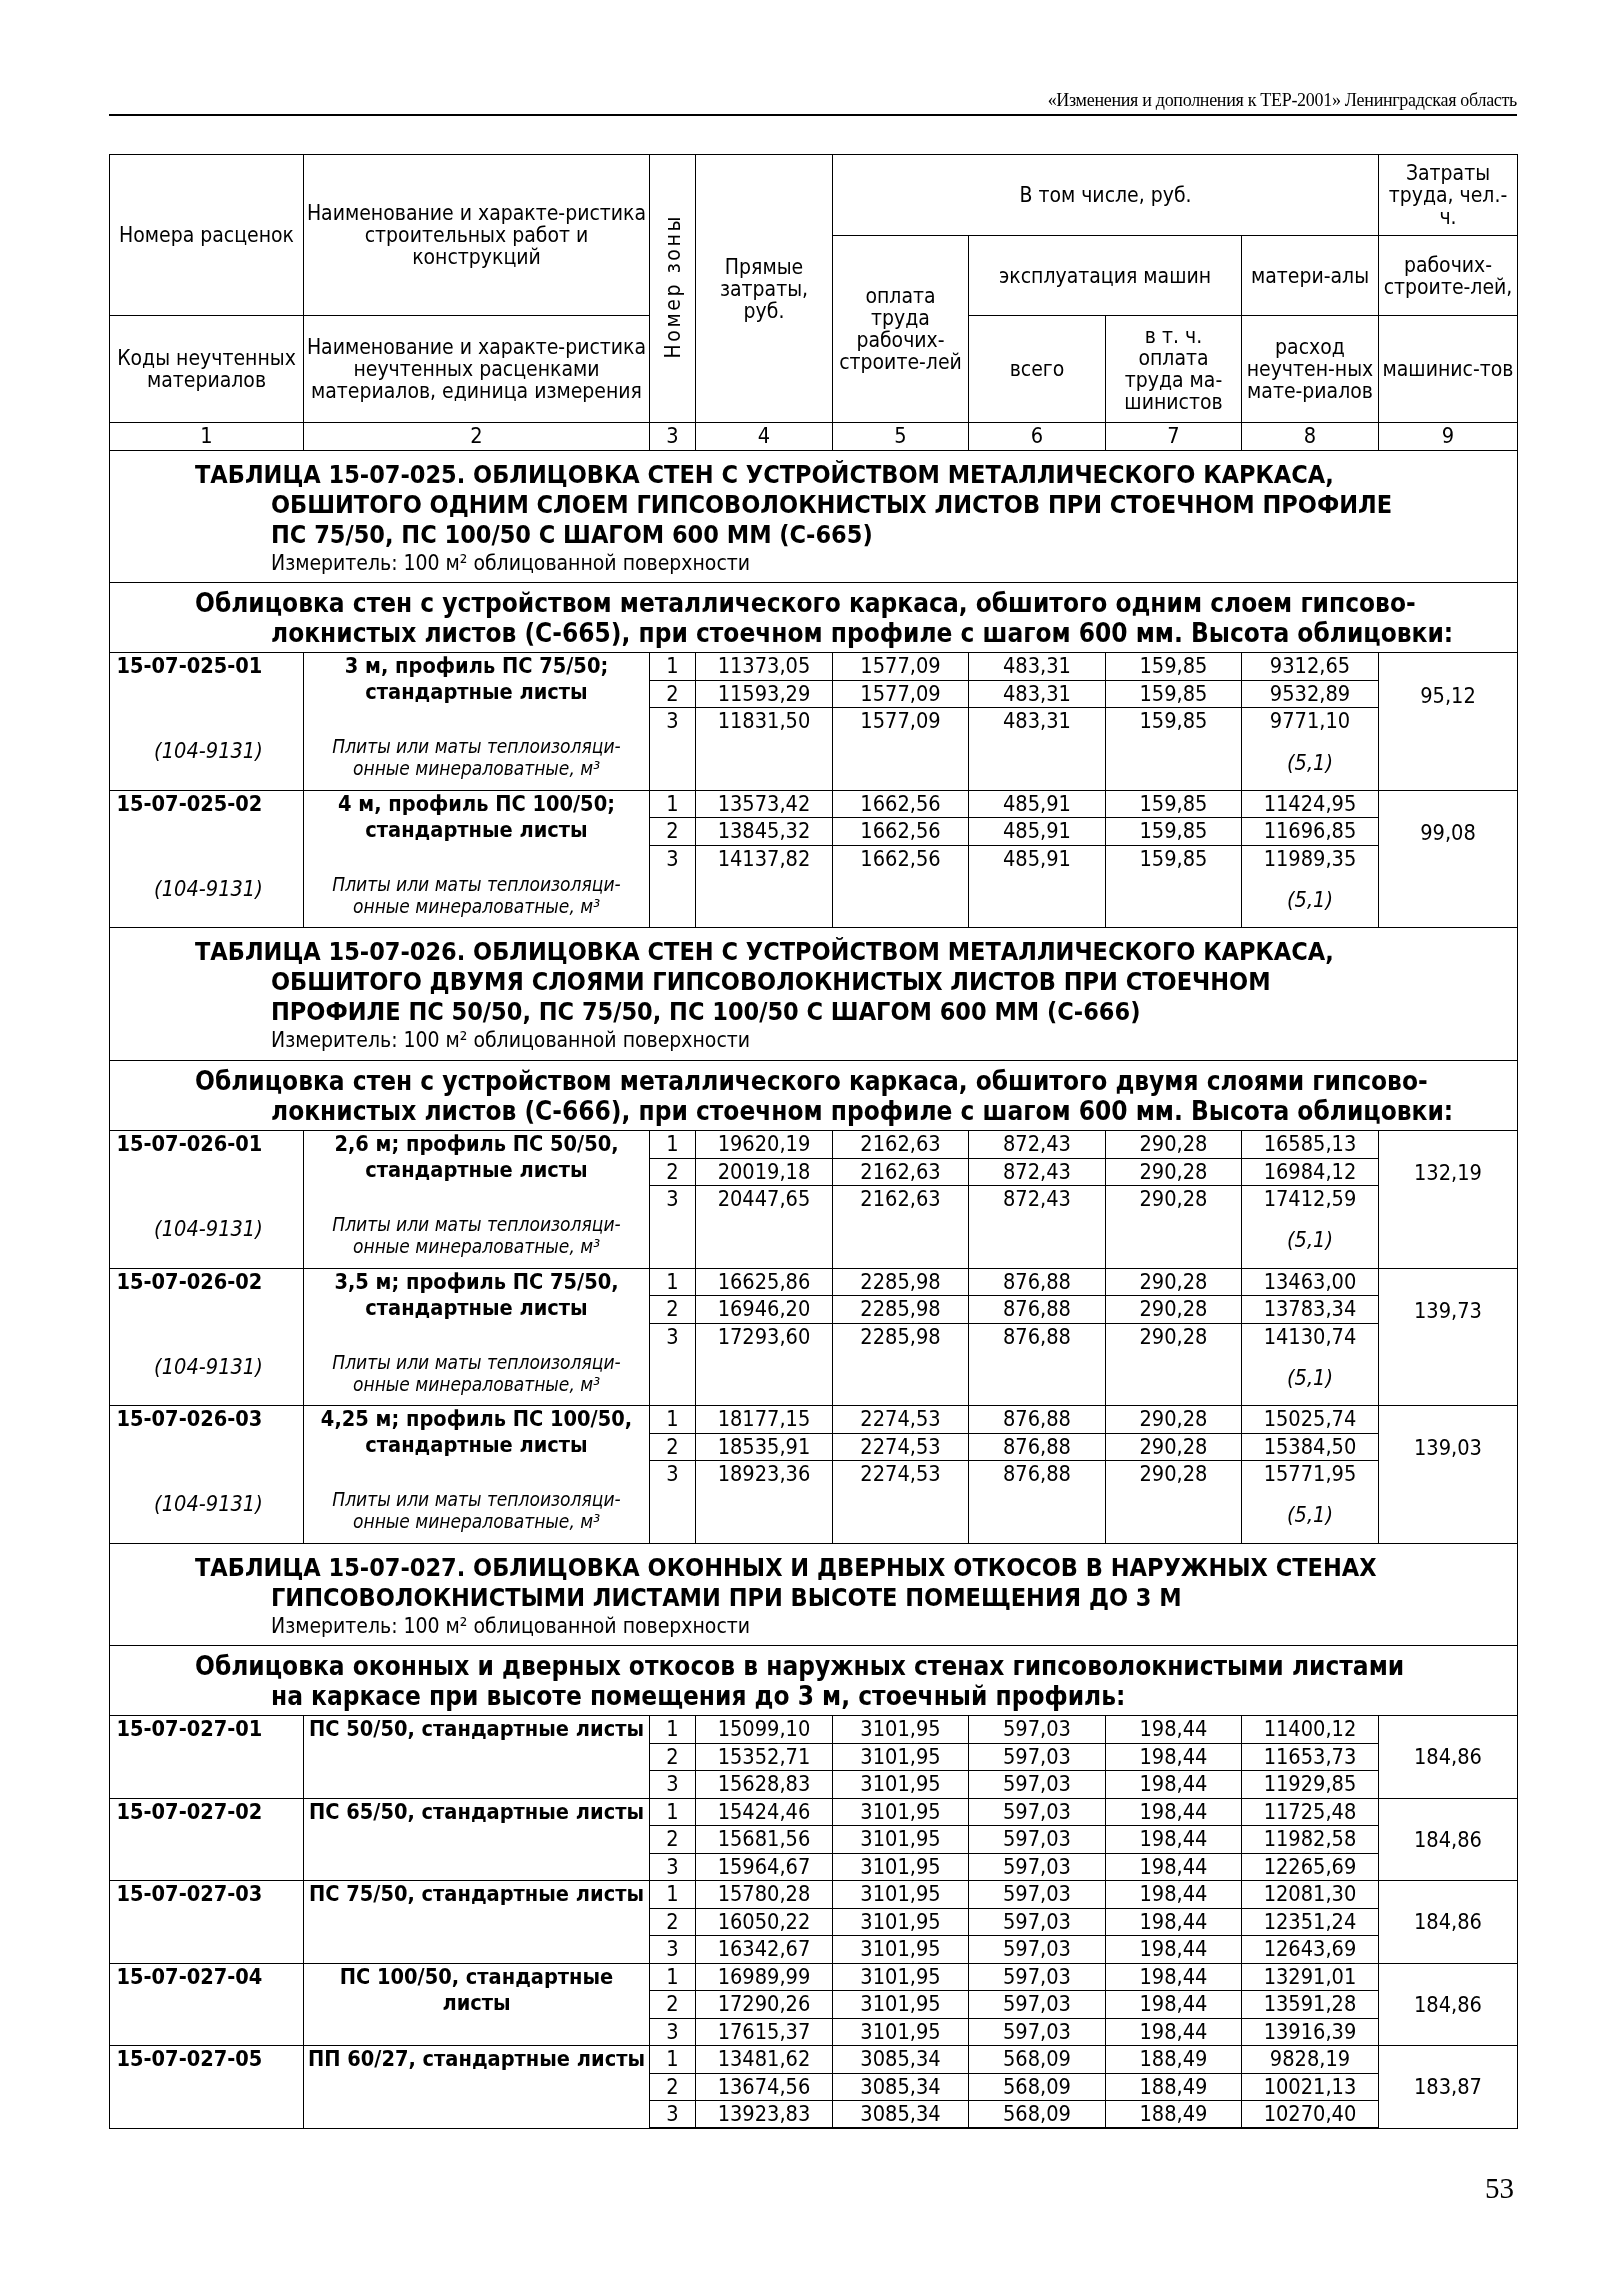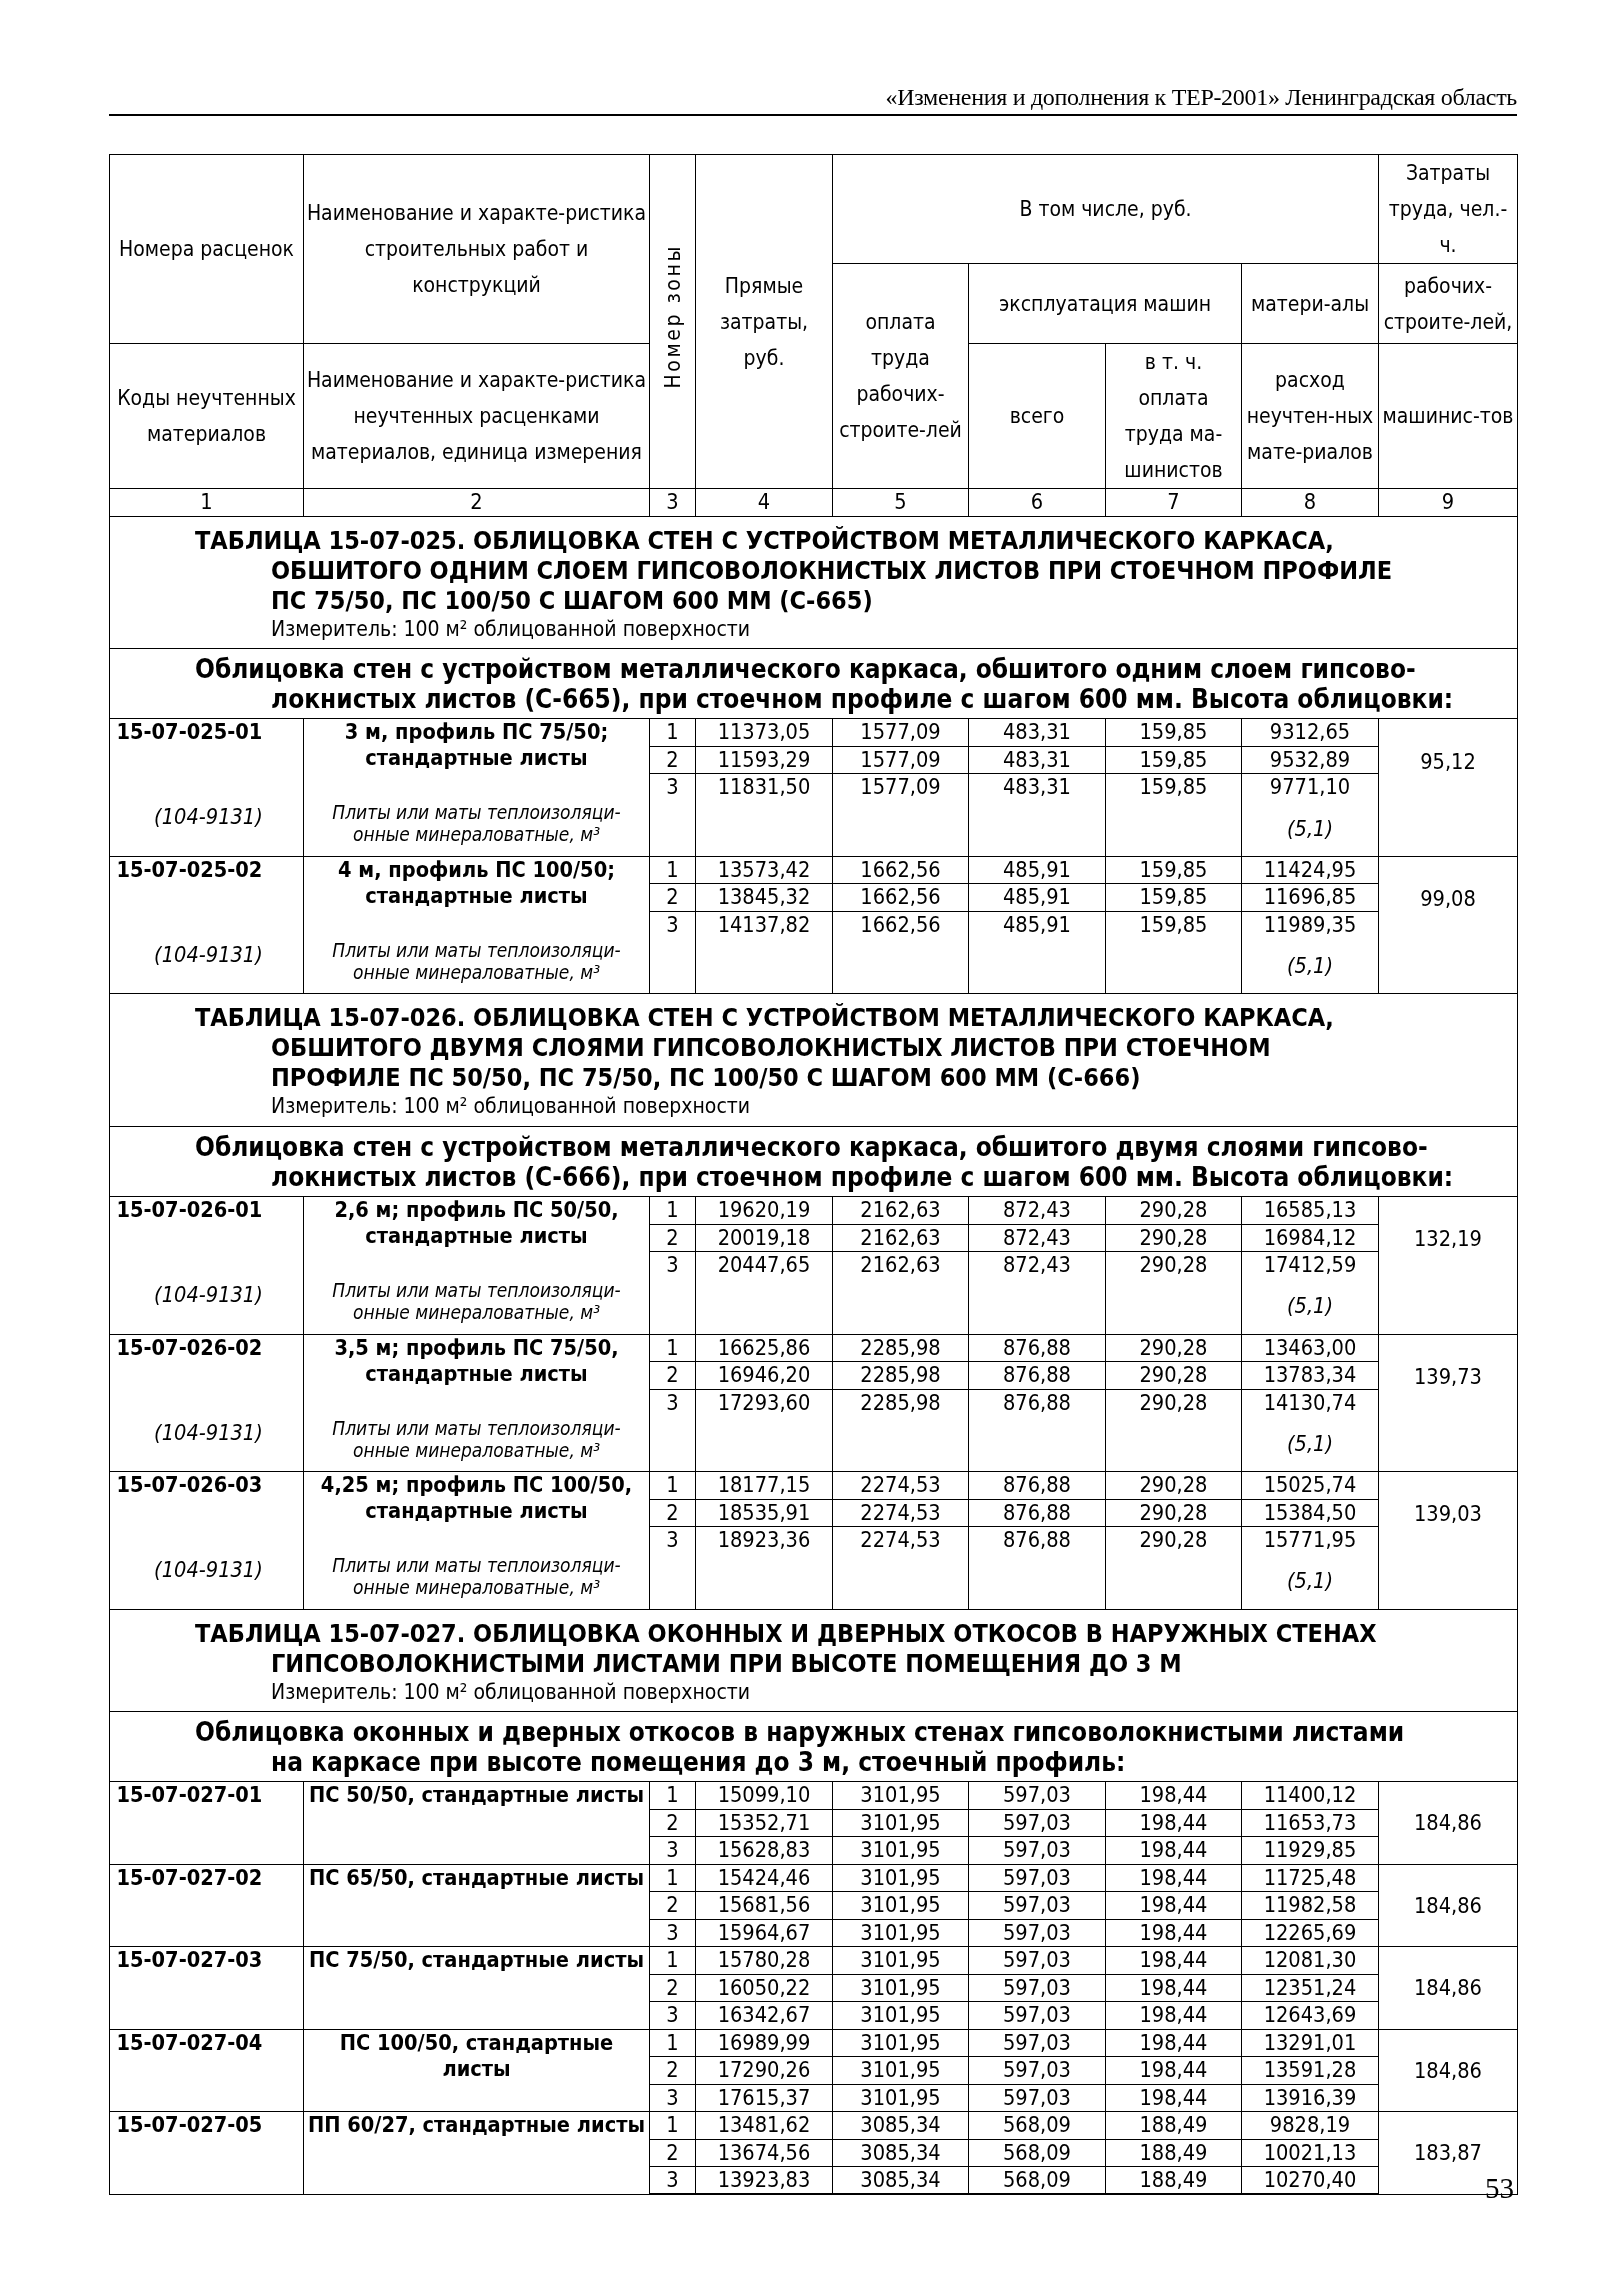--- a/index.html
+++ b/index.html
@@ -1,22 +1,22 @@
 <!DOCTYPE html>
 <html style="font-size:10.5px"><head>
 <meta charset="utf-8">
 <style>
   html,body{margin:0;padding:0;background:#fff;}
   body{width:1623px;height:2295px;position:relative;font-family:"DejaVu Sans Condensed","DejaVu Sans",sans-serif;color:#000;overflow:hidden;}
   .hdr{position:absolute;left:109px;width:1408px;top:77px;height:37px;border-bottom:2.6px solid #000;}
-  .hdr span{position:absolute;right:0;bottom:2.6px;font-family:"Liberation Serif","DejaVu Serif",serif;font-size:24px;letter-spacing:-0.3px;text-align:center;}
+  .hdr span{position:absolute;right:0;bottom:2.6px;font-family:"Liberation Serif","DejaVu Serif",serif;font-size:18px;letter-spacing:-0.3px;text-align:center;}
   table.main{position:absolute;left:109px;top:154px;width:1408px;border-collapse:collapse;table-layout:fixed;font-size:21.6px;line-height:26px;}
   table.main td{border:0.7px solid #000;padding:0 2.6px;vertical-align:top;text-align:center;overflow:hidden;}
   .thick-top td{border-top:2px solid #000;}
-  .th{font-size:21px;line-height:36px;vertical-align:middle !important;border-radius:30px;}
+  .th{font-size:21px;line-height:22px;vertical-align:middle !important;border-radius:30px;}
   .vert{writing-mode:vertical-rl;transform:rotate(180deg);letter-spacing:2.6px;font-size:21px;}
   .sec{text-align:left !important;padding:9.2px 0 6.5px 85px !important;font-weight:bold;font-size:25px;line-height:30px;}
   .sec .ind{display:block;padding-left:76px;}
   .sec .meas{display:block;padding-left:76px;font-weight:normal;font-size:21px;line-height:26px;}
   .sub{text-align:left !important;padding:5.2px 0 3.9px 85px !important;font-weight:bold;font-size:26px;line-height:30px;}
   .sub .ind{display:block;padding-left:76px;}
   .code{font-weight:bold;text-align:left !important;font-size:21.6px;padding-left:6.5px !important;}
   .name{font-weight:bold;text-align:left;font-size:21.6px;}
   .mat-code{font-style:italic;font-weight:normal;display:block;text-align:center;}
   .mat-name{font-style:italic;font-weight:normal;font-size:19px;line-height:22px;display:block;}

